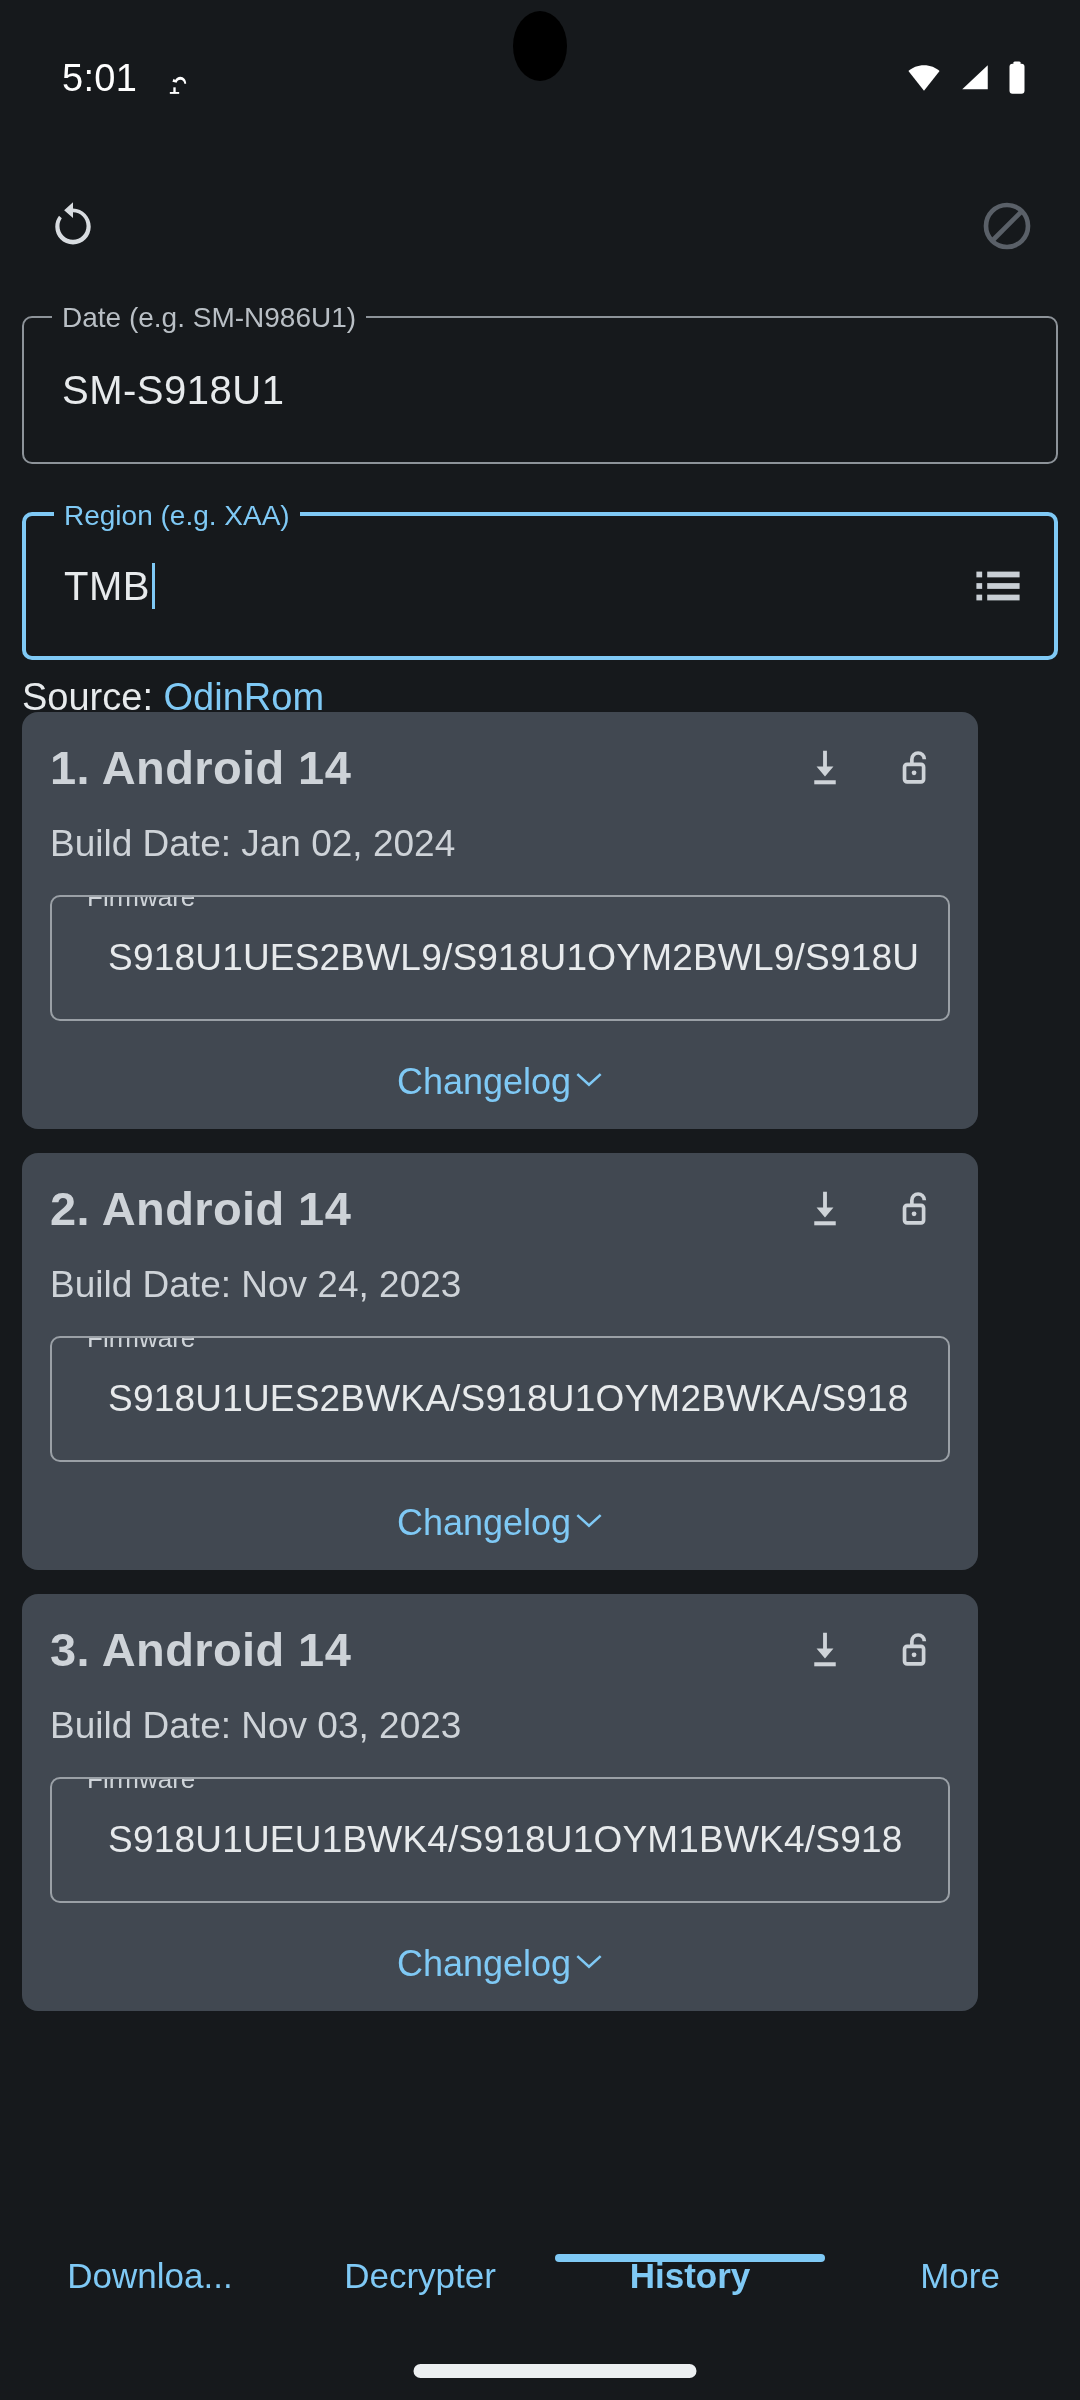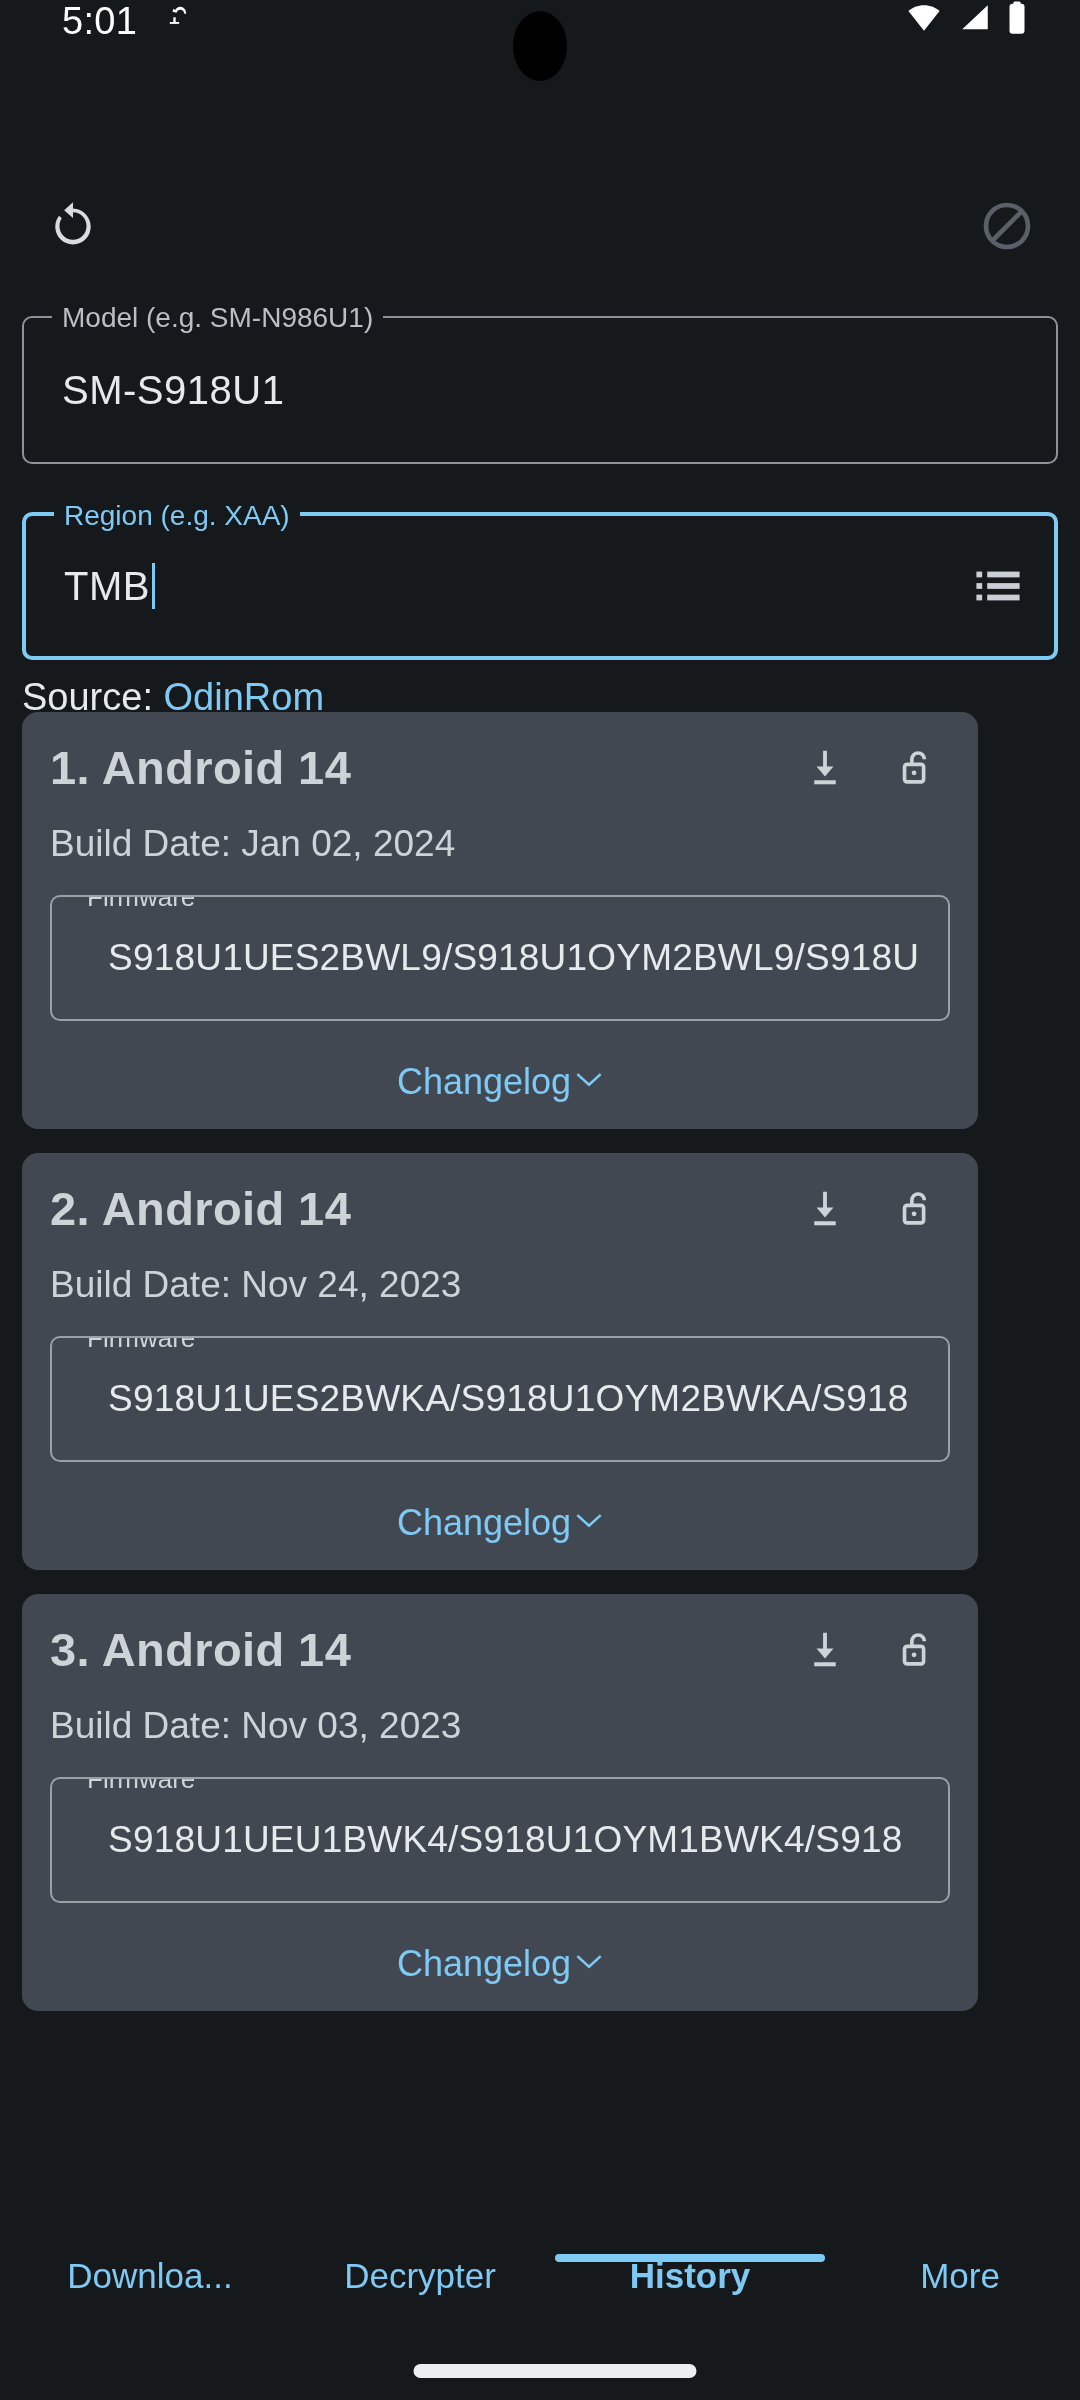--- a/index.html
+++ b/index.html
@@ -7,21 +7,21 @@
     width:1080px; height:2400px;
     background:#16191c;
     font-family:"Liberation Sans", sans-serif;
     overflow:hidden;
   }
   .screen { position:relative; width:1080px; height:2400px; background:#16191c; }
 
   
   .statusbar {
     position:absolute; top:0; left:0; width:1080px; height:100px;
-    display:flex; align-items:flex-start; color:#ffffff;
+    display:flex; align-items:flex-end; color:#ffffff;
   }
   .sb-time { margin-left:62px; font-size:38px; letter-spacing:0.3px; }
   .sb-noti { margin-left:26px; width:30px; height:30px; display:flex; align-items:center; justify-content:center; }
   .sb-right { margin-left:auto; margin-right:52px; display:flex; align-items:center; gap:13px; }
   .camera-cutout {
     position:absolute; left:50%; top:46px; transform:translate(-50%,-50%);
     width:54px; height:70px; border-radius:50%; background:#000;
   }
 
   
@@ -174,21 +174,21 @@
     <div class="tb-icon">
       <svg width="56" height="56" viewBox="0 0 24 24">
         <circle cx="12" cy="12" r="9" fill="none" stroke="#5a6068" stroke-width="2"></circle>
         <line x1="5.9" y1="18.1" x2="18.1" y2="5.9" stroke="#5a6068" stroke-width="2"></line>
       </svg>
     </div>
   </div>
 
   <div style="position:absolute; top:316px; left:0; width:1080px;">
     <div class="field">
-      <span class="legend">Model (e.g. SM-N986U1)</span>
+      <span class="legend">Date (e.g. SM-N986U1)</span>
       <span class="value">SM-S918U1</span>
     </div>
   </div>
 
   <div style="position:absolute; top:512px; left:0; width:1080px;">
     <div class="field focused">
       <span class="legend">Region (e.g. XAA)</span>
       <span class="value">
           <span>TMB</span>
           <span class="caret"></span>

